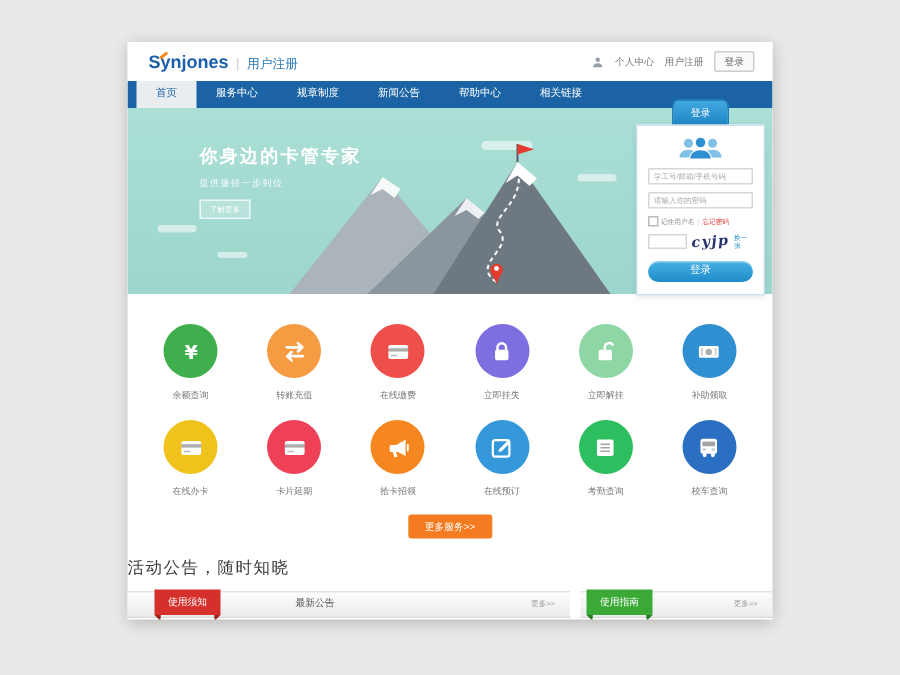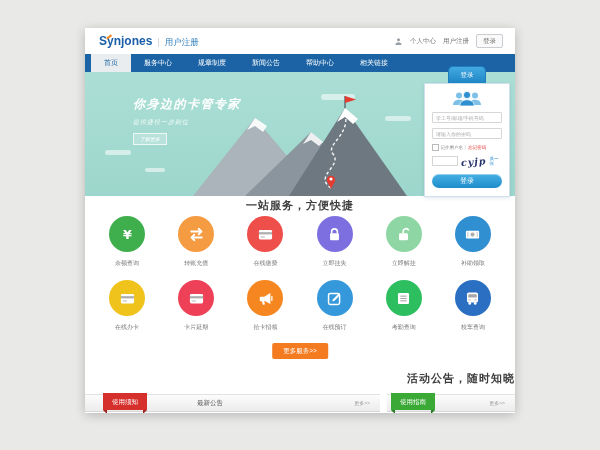--- a/index.html
+++ b/index.html
@@ -25,21 +25,21 @@
   .hdr-person svg{width:100%;height:100%;display:block;}
   .hdr-link{cursor:pointer;}
   .login-btn-sm{border:1px solid #c9ccd1;padding:1.5px 6px;border-radius:2px;color:#666;background:#fafafa;cursor:pointer;}
   
   .nav{position:absolute;left:0;top:26px;width:100%;height:18px;display:flex;padding-left:6px;box-sizing:border-box;}
   .nav-item{color:#fff;font-size:7px;line-height:18px;padding:0 13px;cursor:pointer;}
   .nav-item.active{color:#1b63a4;background:#e9edf0;}
   
   .banner{position:absolute;left:0;top:44px;width:100%;height:124px;overflow:hidden;}
   .cloud{position:absolute;background:rgba(255,255,255,.55);border-radius:20px;}
-  .hero{position:absolute;left:48px;top:24px;font-style:italic;}
+  .hero{position:absolute;left:48px;top:24px;}
   .hero-title{font-size:12px;color:#fff;font-weight:bold;letter-spacing:1.5px;}
   .hero-sub{font-size:6px;color:rgba(255,255,255,.9);margin-top:5px;letter-spacing:1px;}
   .hero-cta{display:inline-block;margin-top:6px;font-size:5px;color:#fff;background:rgba(255,255,255,.22);border:1px solid rgba(255,255,255,.75);padding:2px 6px;cursor:pointer;}
   .mtn{position:absolute;left:108px;bottom:0;width:214px;height:104px;}
   
   .login{position:absolute;right:5px;top:38px;width:86px;z-index:5;}
   .login-tab{width:38px;margin:0 auto;color:#fff;font-size:6.5px;text-align:center;border-radius:5px 5px 0 0;padding:3.5px 0;position:relative;z-index:2;cursor:pointer;
     background:linear-gradient(#43a9e0,#1f86c6);border:1px solid #1d7dbd;border-bottom:none;box-sizing:border-box;}
   .login-body{background:#fff;border:1px solid #cfe0ec;box-shadow:0 1px 4px rgba(40,90,130,.15);padding:6px 7px 8px;position:relative;z-index:1;}
   .login-people{width:34px;height:17px;margin:0 auto;display:block;}
@@ -59,21 +59,21 @@
   .svc-title{position:absolute;left:0;top:170px;width:100%;text-align:center;font-size:11px;color:#3d3d3d;font-weight:bold;letter-spacing:1px;}
   .svc-row{position:absolute;left:14px;right:14px;display:flex;justify-content:space-between;}
   .svc-row.r1{top:188px;}
   .svc-row.r2{top:252px;}
   .svc{width:56px;text-align:center;cursor:pointer;}
   .svc-circle{width:36px;height:36px;border-radius:50%;margin:0 auto;display:flex;align-items:center;justify-content:center;}
   .svc-circle svg{width:17px;height:17px;display:block;}
   .svc-label{font-size:6px;color:#777;margin-top:7px;}
   .more-btn{position:absolute;top:315px;left:50%;transform:translateX(-50%);color:#fff;font-size:6.5px;padding:3.5px 11px;border-radius:2px;cursor:pointer;white-space:nowrap;}
   
-  .ann-title{position:absolute;left:0;top:343px;width:100%;text-align:right;font-size:11px;color:#3d3d3d;font-weight:bold;letter-spacing:1px;}
+  .ann-title{position:absolute;left:0;top:343px;width:100%;text-align:left;font-size:11px;color:#3d3d3d;font-weight:normal;letter-spacing:1px;}
   .ann-bar{position:absolute;top:366px;height:16px;background:linear-gradient(#fcfcfc,#ececec);border-top:1px solid #e2e2e2;border-bottom:1px solid #d7d7d7;}
   .ann-bar.left{left:0;width:295px;}
   .ann-bar.right{left:302px;width:128px;}
   .ribbon{position:absolute;top:-2px;height:17px;line-height:17px;padding:0 9px;color:#fff;font-size:6.5px;cursor:pointer;}
   .ribbon.red{left:18px;}
   .ribbon.green{left:4px;}
   .ribbon::before,.ribbon::after{content:"";position:absolute;top:17px;border-style:solid;}
   .ribbon.red::before{left:0;border-width:2.5px;border-color:#9e2420 #9e2420 transparent transparent;}
   .ribbon.red::after{right:0;border-width:2.5px;border-color:#9e2420 transparent transparent #9e2420;}
   .ribbon.green::before{left:0;border-width:2.5px;border-color:#287c25 #287c25 transparent transparent;}
@@ -169,21 +169,20 @@
       </div>
       <div class="captcha-row">
         <input class="captcha-input" type="text" style="">
         <span class="captcha-img">cyjp</span>
         <span class="captcha-refresh">换一张</span>
       </div>
       <div class="login-submit">登录</div>
     </div>
   </div>
 
-  <div class="svc-title">一站服务，方便快捷</div>
 
   <div class="svc-row r1">
     <div class="svc">
         <div class="svc-circle" style="background: rgb(63, 174, 76);">
           <svg viewBox="0 0 16 16">
             <text x="8" y="12.5" font-size="12" font-weight="bold" text-anchor="middle" fill="#fff" font-family="DejaVu Sans,sans-serif">¥</text>
           </svg>
         </div>
         <div class="svc-label">余额查询</div>
       </div>

